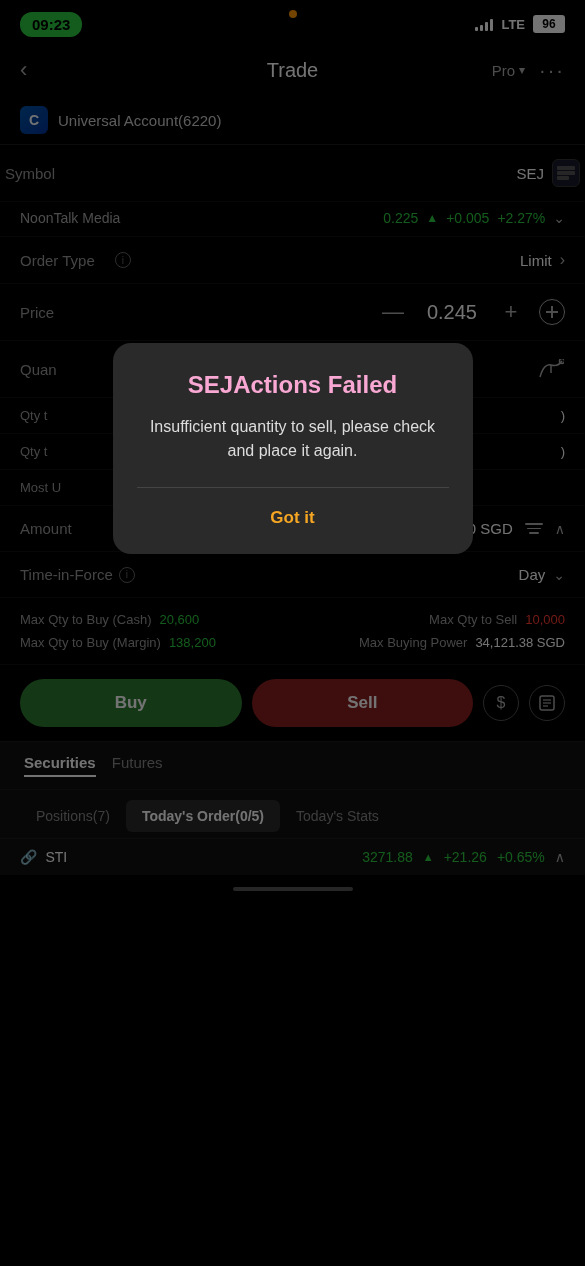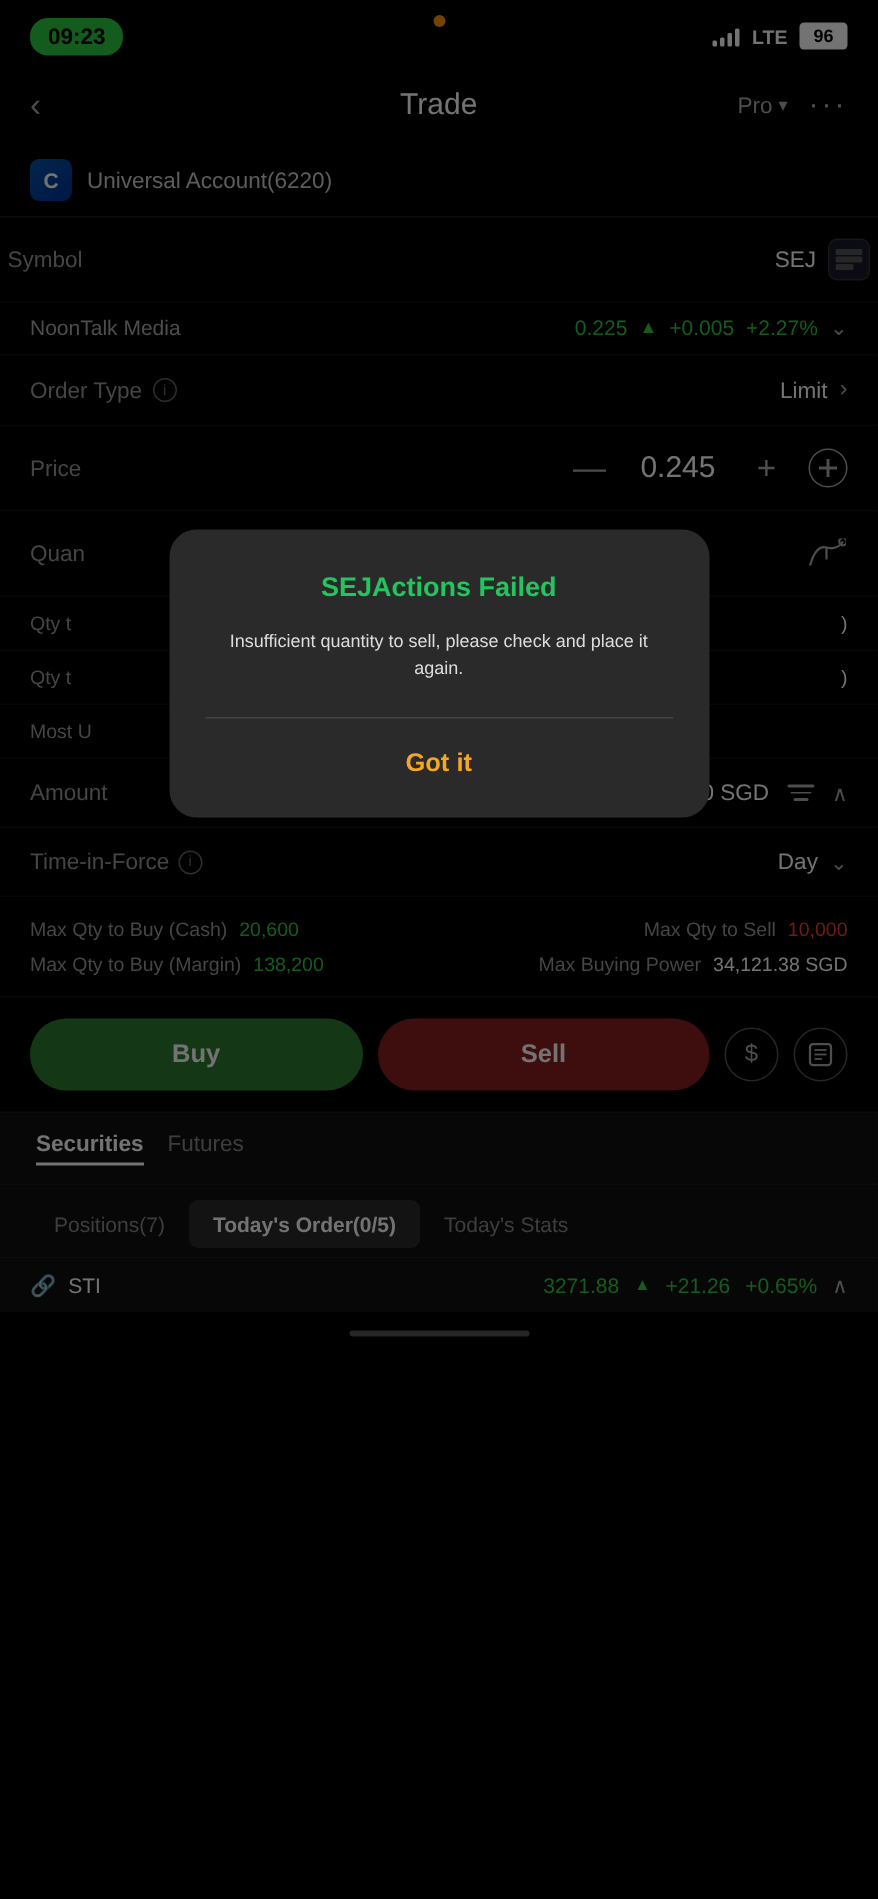--- a/index.html
+++ b/index.html
@@ -195,21 +195,21 @@
     .order-type-row {
       display: flex;
       align-items: center;
       justify-content: space-between;
       padding: 14px 20px;
       border-bottom: 1px solid #111;
     }
     .order-type-label-wrap {
       display: flex;
       align-items: center;
-      gap: 7px;
+      gap: 20px;
     }
     .info-circle {
       width: 16px;
       height: 16px;
       border-radius: 50%;
       border: 1px solid #666;
       display: flex;
       align-items: center;
       justify-content: center;
       font-size: 10px;
@@ -477,27 +477,27 @@
       z-index: 100;
     }
     .modal-box {
       background: #2a2a2a;
       border-radius: 18px;
       width: 360px;
       padding: 28px 24px 20px;
       text-align: center;
     }
     .modal-title {
-      font-size: 18px;
+      font-size: 24px;
       font-weight: 700;
-      color: #22c55e;
+      color: #f9a8d4;
       margin-bottom: 16px;
     }
     .modal-body {
-      font-size: 12px;
+      font-size: 16px;
       color: #ddd;
       line-height: 1.5;
       margin-bottom: 24px;
     }
     .modal-divider {
       height: 1px;
       background: #444;
       margin-bottom: 14px;
     }
     .modal-btn {

